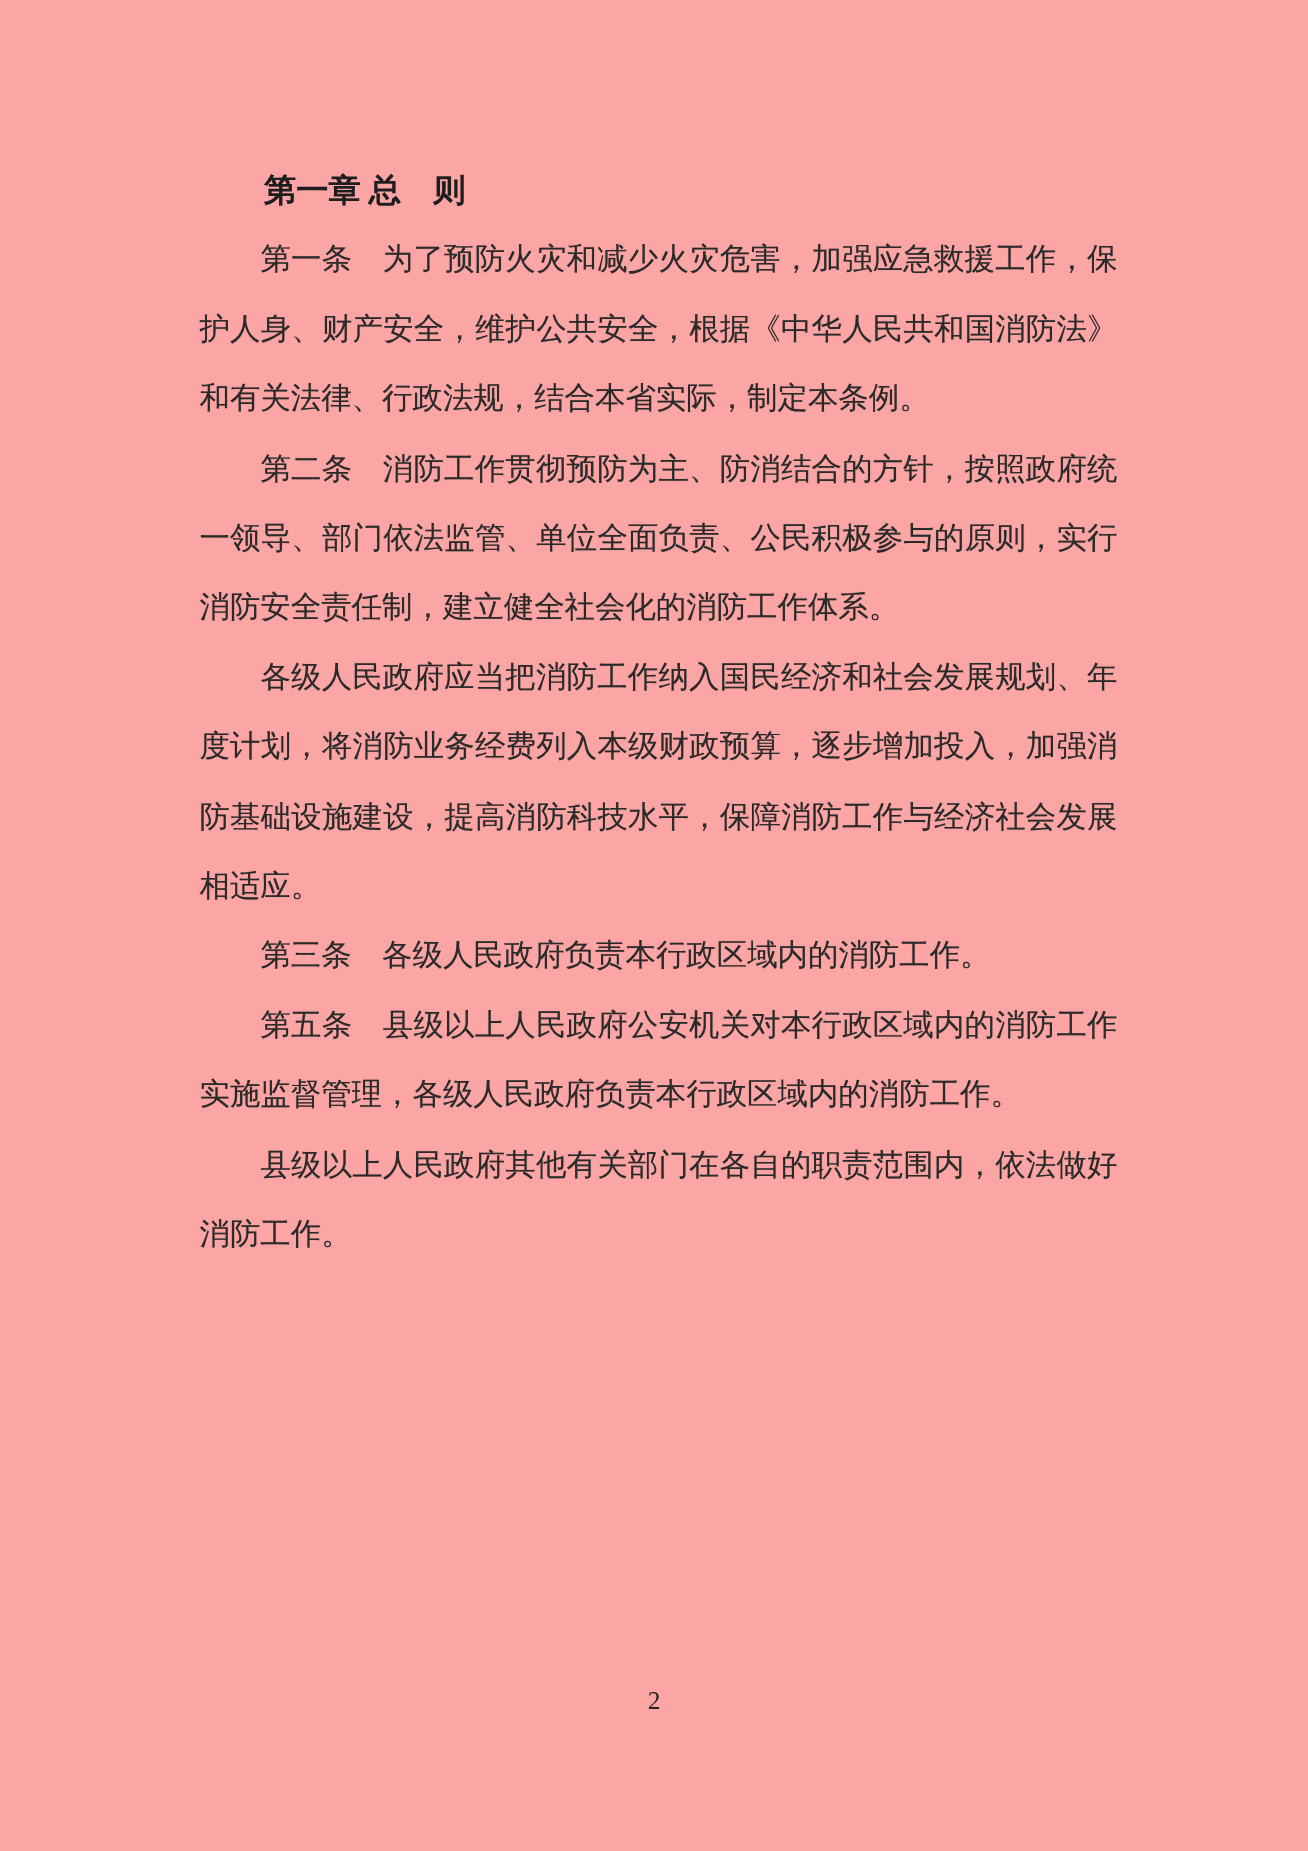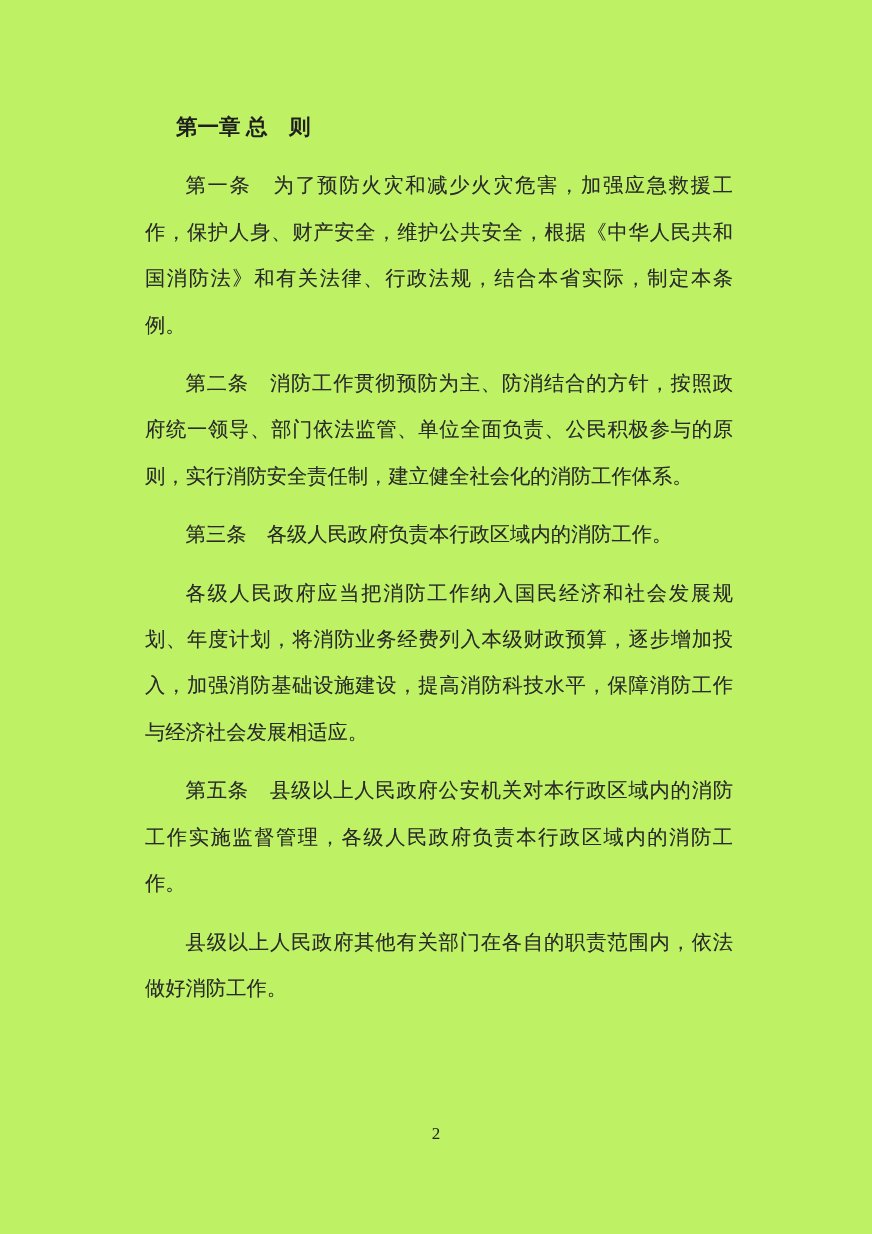--- a/index.html
+++ b/index.html
@@ -9,40 +9,40 @@
     height: 1234px;
     background: #ffffff;
     position: relative;
     overflow: hidden;
     font-family: "Liberation Serif", "DejaVu Serif", serif;
     color: #282828;
   }
   .page {
     position: absolute;
     inset: 0;
-    background: #bef264;
+    background: #fca5a5;
   }
   .content {
     position: absolute;
     left: 133px;
     top: 104px;
     width: 612px;
   }
   .chapter-heading {
     font-size: 21.5px;
     font-weight: bold;
     line-height: 46.4px;
     margin: 0;
     text-indent: 2em;
     color: #1e1e1e;
   }
   .para {
     font-size: 20.3px;
     line-height: 46.4px;
-    margin: 12px;
+    margin: 0;
     text-indent: 2em;
     text-align: justify;
     color: #2a2a2a;
     text-shadow: 0 0 0.5px rgba(40,40,40,0.35);
   }
   .page-number {
     position: absolute;
     top: 1124px;
     left: 0;
     width: 872px;
@@ -52,19 +52,19 @@
   }
 </style>
 </head>
 <body>
 
 <main class="page">
   <section class="content">
     <h1 class="chapter-heading">第一章 总　则</h1>
     <p class="para">第一条　为了预防火灾和减少火灾危害，加强应急救援工作，保护人身、财产安全，维护公共安全，根据《中华人民共和国消防法》和有关法律、行政法规，结合本省实际，制定本条例。</p>
     <p class="para">第二条　消防工作贯彻预防为主、防消结合的方针，按照政府统一领导、部门依法监管、单位全面负责、公民积极参与的原则，实行消防安全责任制，建立健全社会化的消防工作体系。</p>
+    <p class="para">各级人民政府应当把消防工作纳入国民经济和社会发展规划、年度计划，将消防业务经费列入本级财政预算，逐步增加投入，加强消防基础设施建设，提高消防科技水平，保障消防工作与经济社会发展相适应。</p>
     <p class="para">第三条　各级人民政府负责本行政区域内的消防工作。</p>
-    <p class="para">各级人民政府应当把消防工作纳入国民经济和社会发展规划、年度计划，将消防业务经费列入本级财政预算，逐步增加投入，加强消防基础设施建设，提高消防科技水平，保障消防工作与经济社会发展相适应。</p>
     <p class="para">第五条　县级以上人民政府公安机关对本行政区域内的消防工作实施监督管理，各级人民政府负责本行政区域内的消防工作。</p>
     <p class="para">县级以上人民政府其他有关部门在各自的职责范围内，依法做好消防工作。</p>
   </section>
   <div class="page-number">2</div>
 </main>
 
 </body></html>

